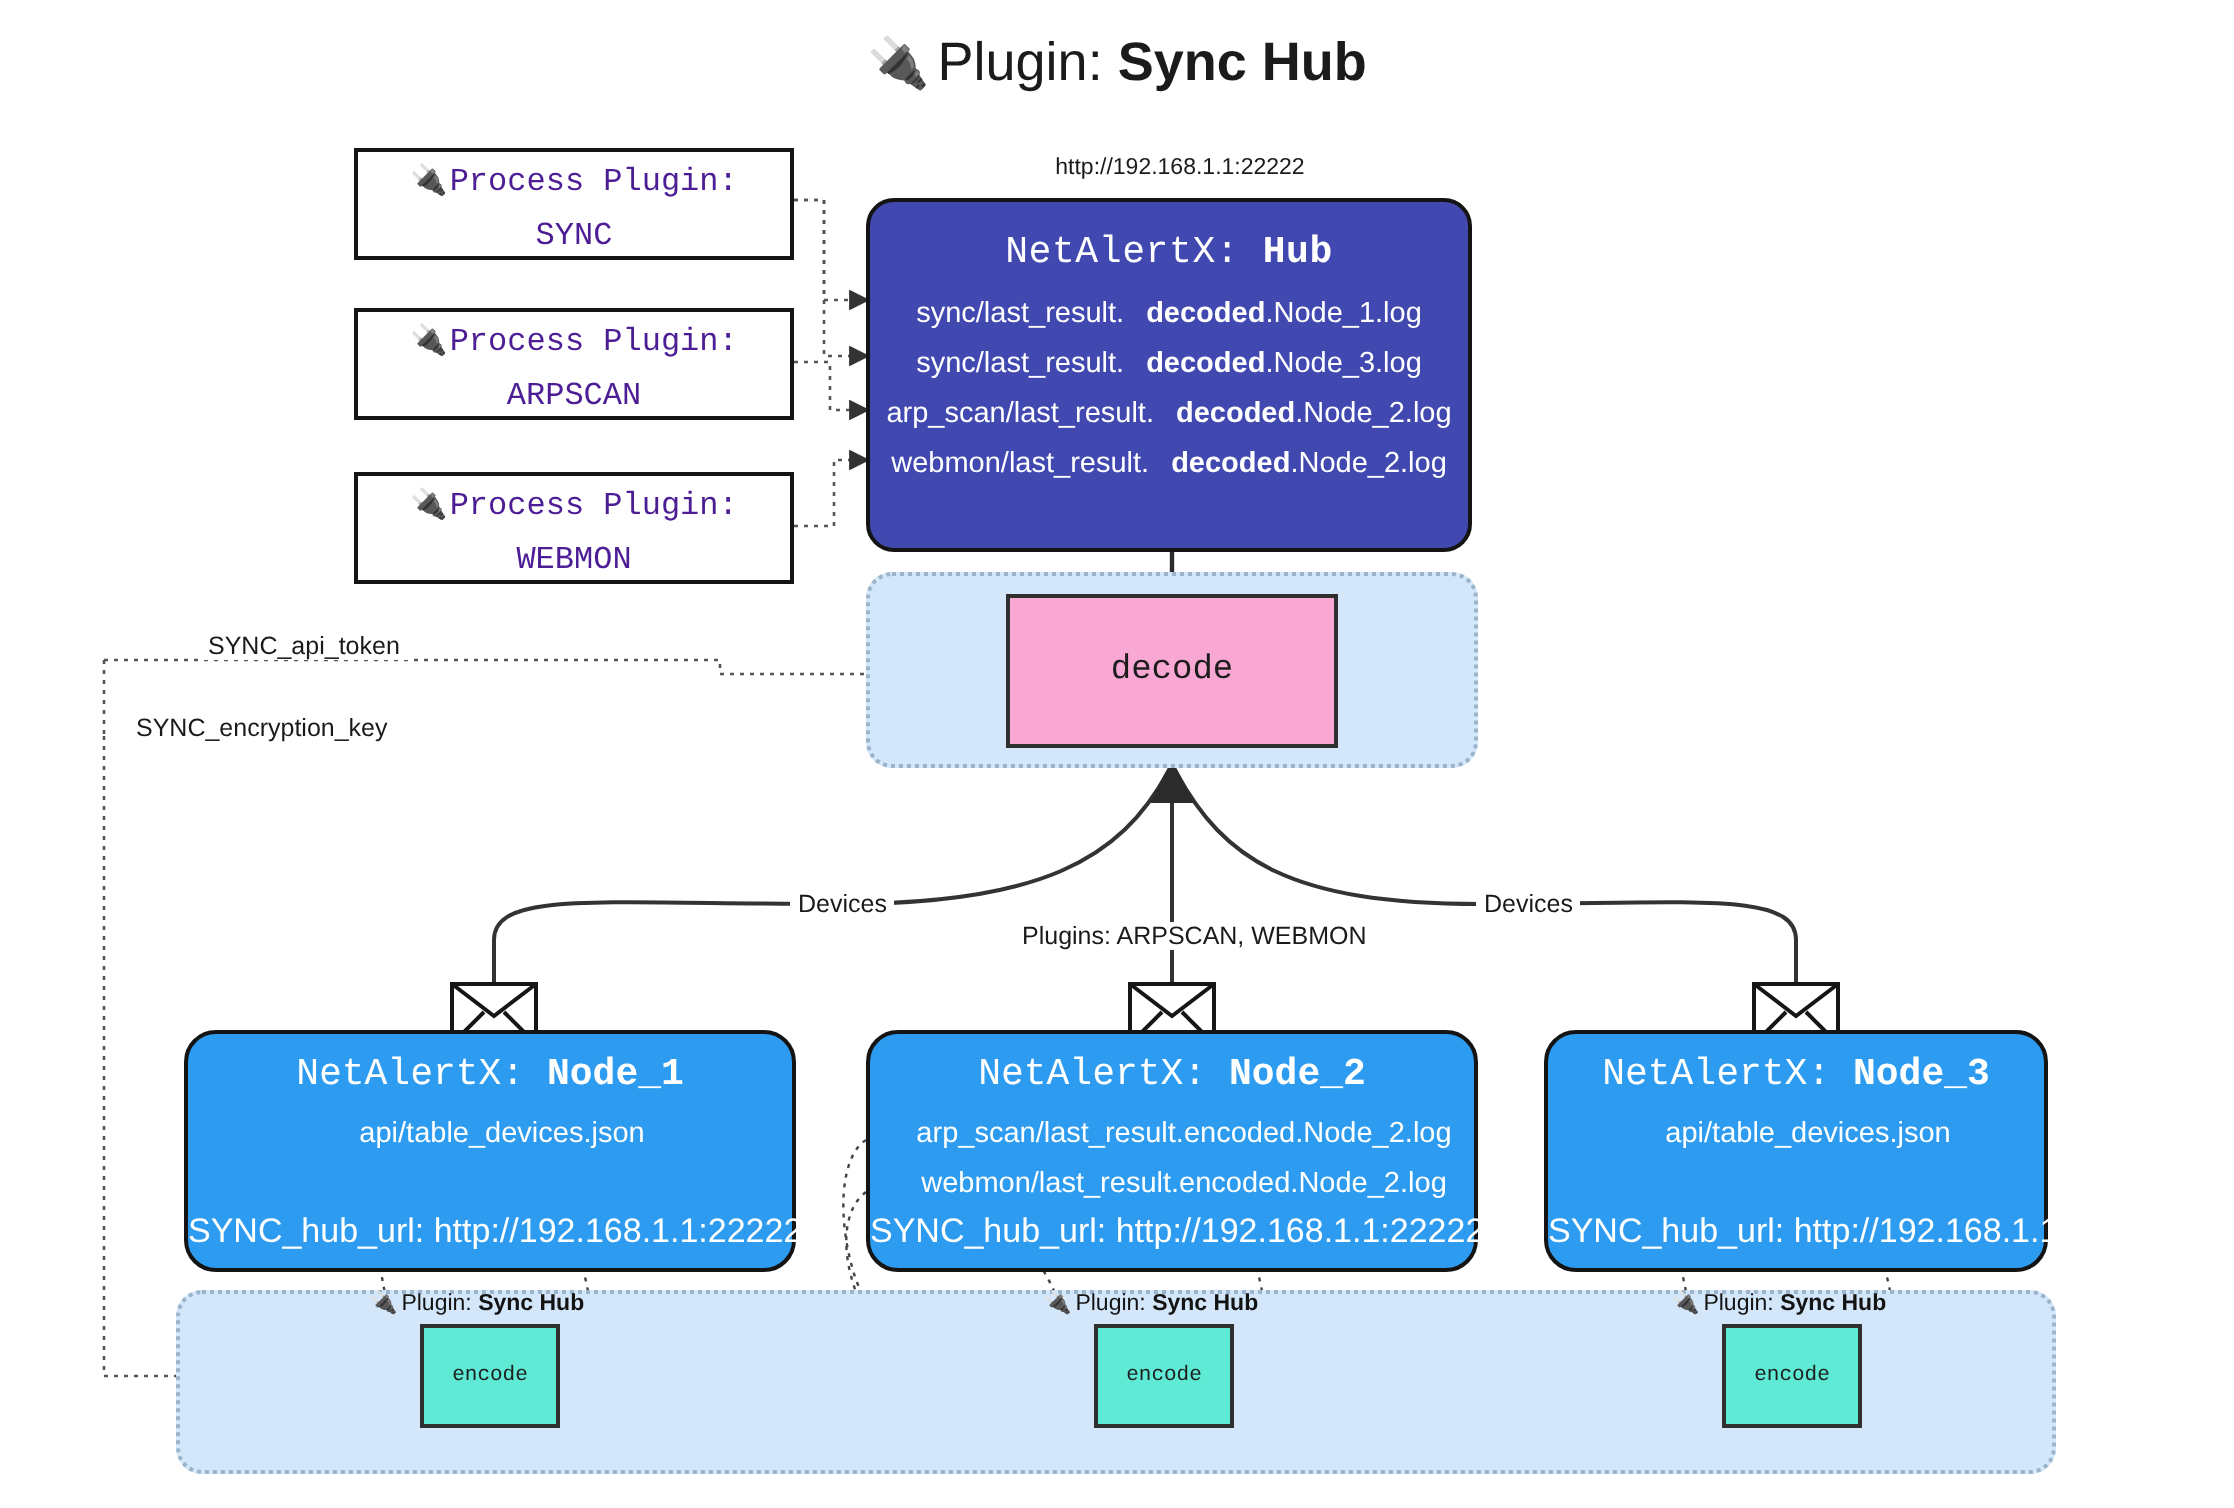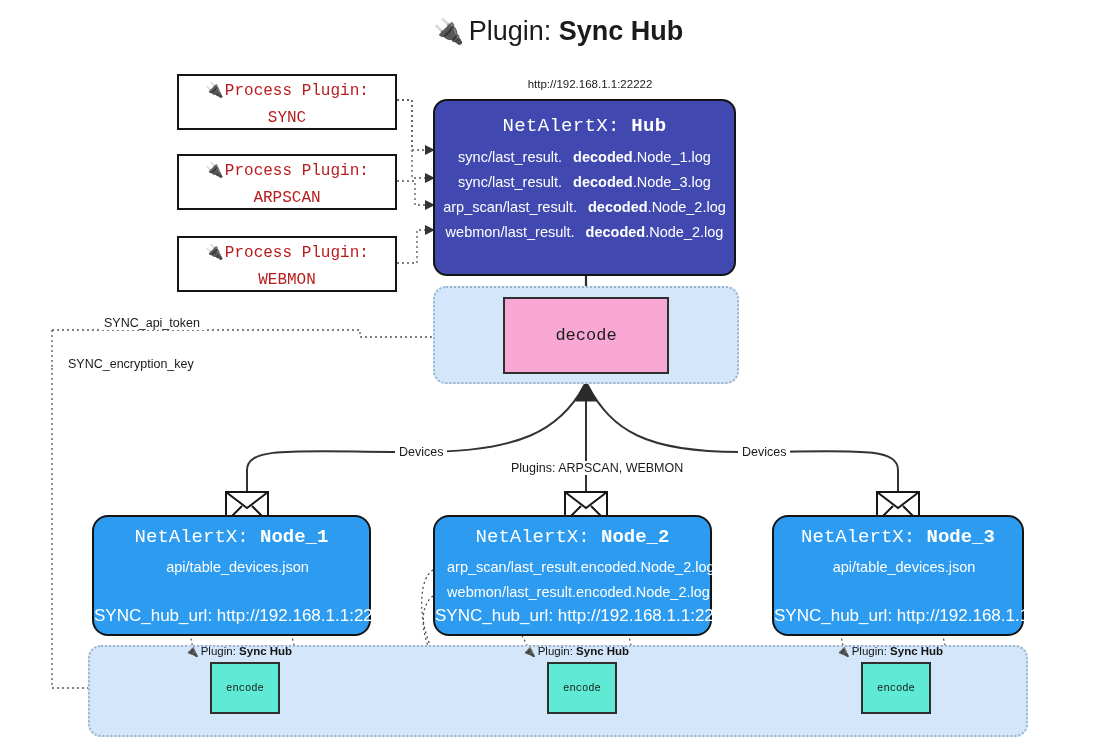--- a/index.html
+++ b/index.html
@@ -40,21 +40,21 @@
     color:#ffffff;font-size:14.5px;line-height:25px;text-align:center;
     white-space:nowrap;
   }
   .hub-line .b{font-weight:bold;margin-left:11px;}
 
   
   .pbox{
     position:absolute;width:220px;height:56px;background:#ffffff;
     border:2px solid #141414;box-sizing:border-box;
     font-family:"Liberation Mono","DejaVu Sans Mono",monospace;
-    font-size:16px;color:#b91c1c;text-align:center;line-height:26px;
+    font-size:16px;color:#4c1d95;text-align:center;line-height:26px;
     padding-top:2px;
   }
   .pbox .plug{font-size:15px;filter:grayscale(1) contrast(1.3);margin-right:1px;}
   .pbox .l2{display:block;}
   #pbox-sync{left:177px;top:74px;}
   #pbox-arpscan{left:177px;top:154px;}
   #pbox-webmon{left:177px;top:236px;}
 
   
   .decode-wrap{
@@ -76,21 +76,21 @@
     padding:0 4px;white-space:nowrap;
   }
   #lbl-api-token{left:100px;top:316px;}
   #lbl-enc-key{left:64px;top:357px;}
   #lbl-dev-left{left:395px;top:445px;}
   #lbl-dev-right{left:738px;top:445px;}
   #lbl-plugins{left:507px;top:461px;}
 
   
   .node{
-    position:absolute;width:279px;height:121px;background:#2d9cf0;
+    position:absolute;width:306px;height:121px;background:#2d9cf0;
     border:2.5px solid #141414;border-radius:16px;box-sizing:border-box;
   }
   #node1{left:92px;top:515px;}
   #node2{left:433px;top:515px;}
   #node3{left:772px;top:515px;width:252px;}
   .node-title{
     margin-top:9px;text-align:center;color:#ffffff;font-size:19px;
     font-family:"Liberation Mono","DejaVu Sans Mono",monospace;
   }
   .node-title .b{font-weight:bold;}

